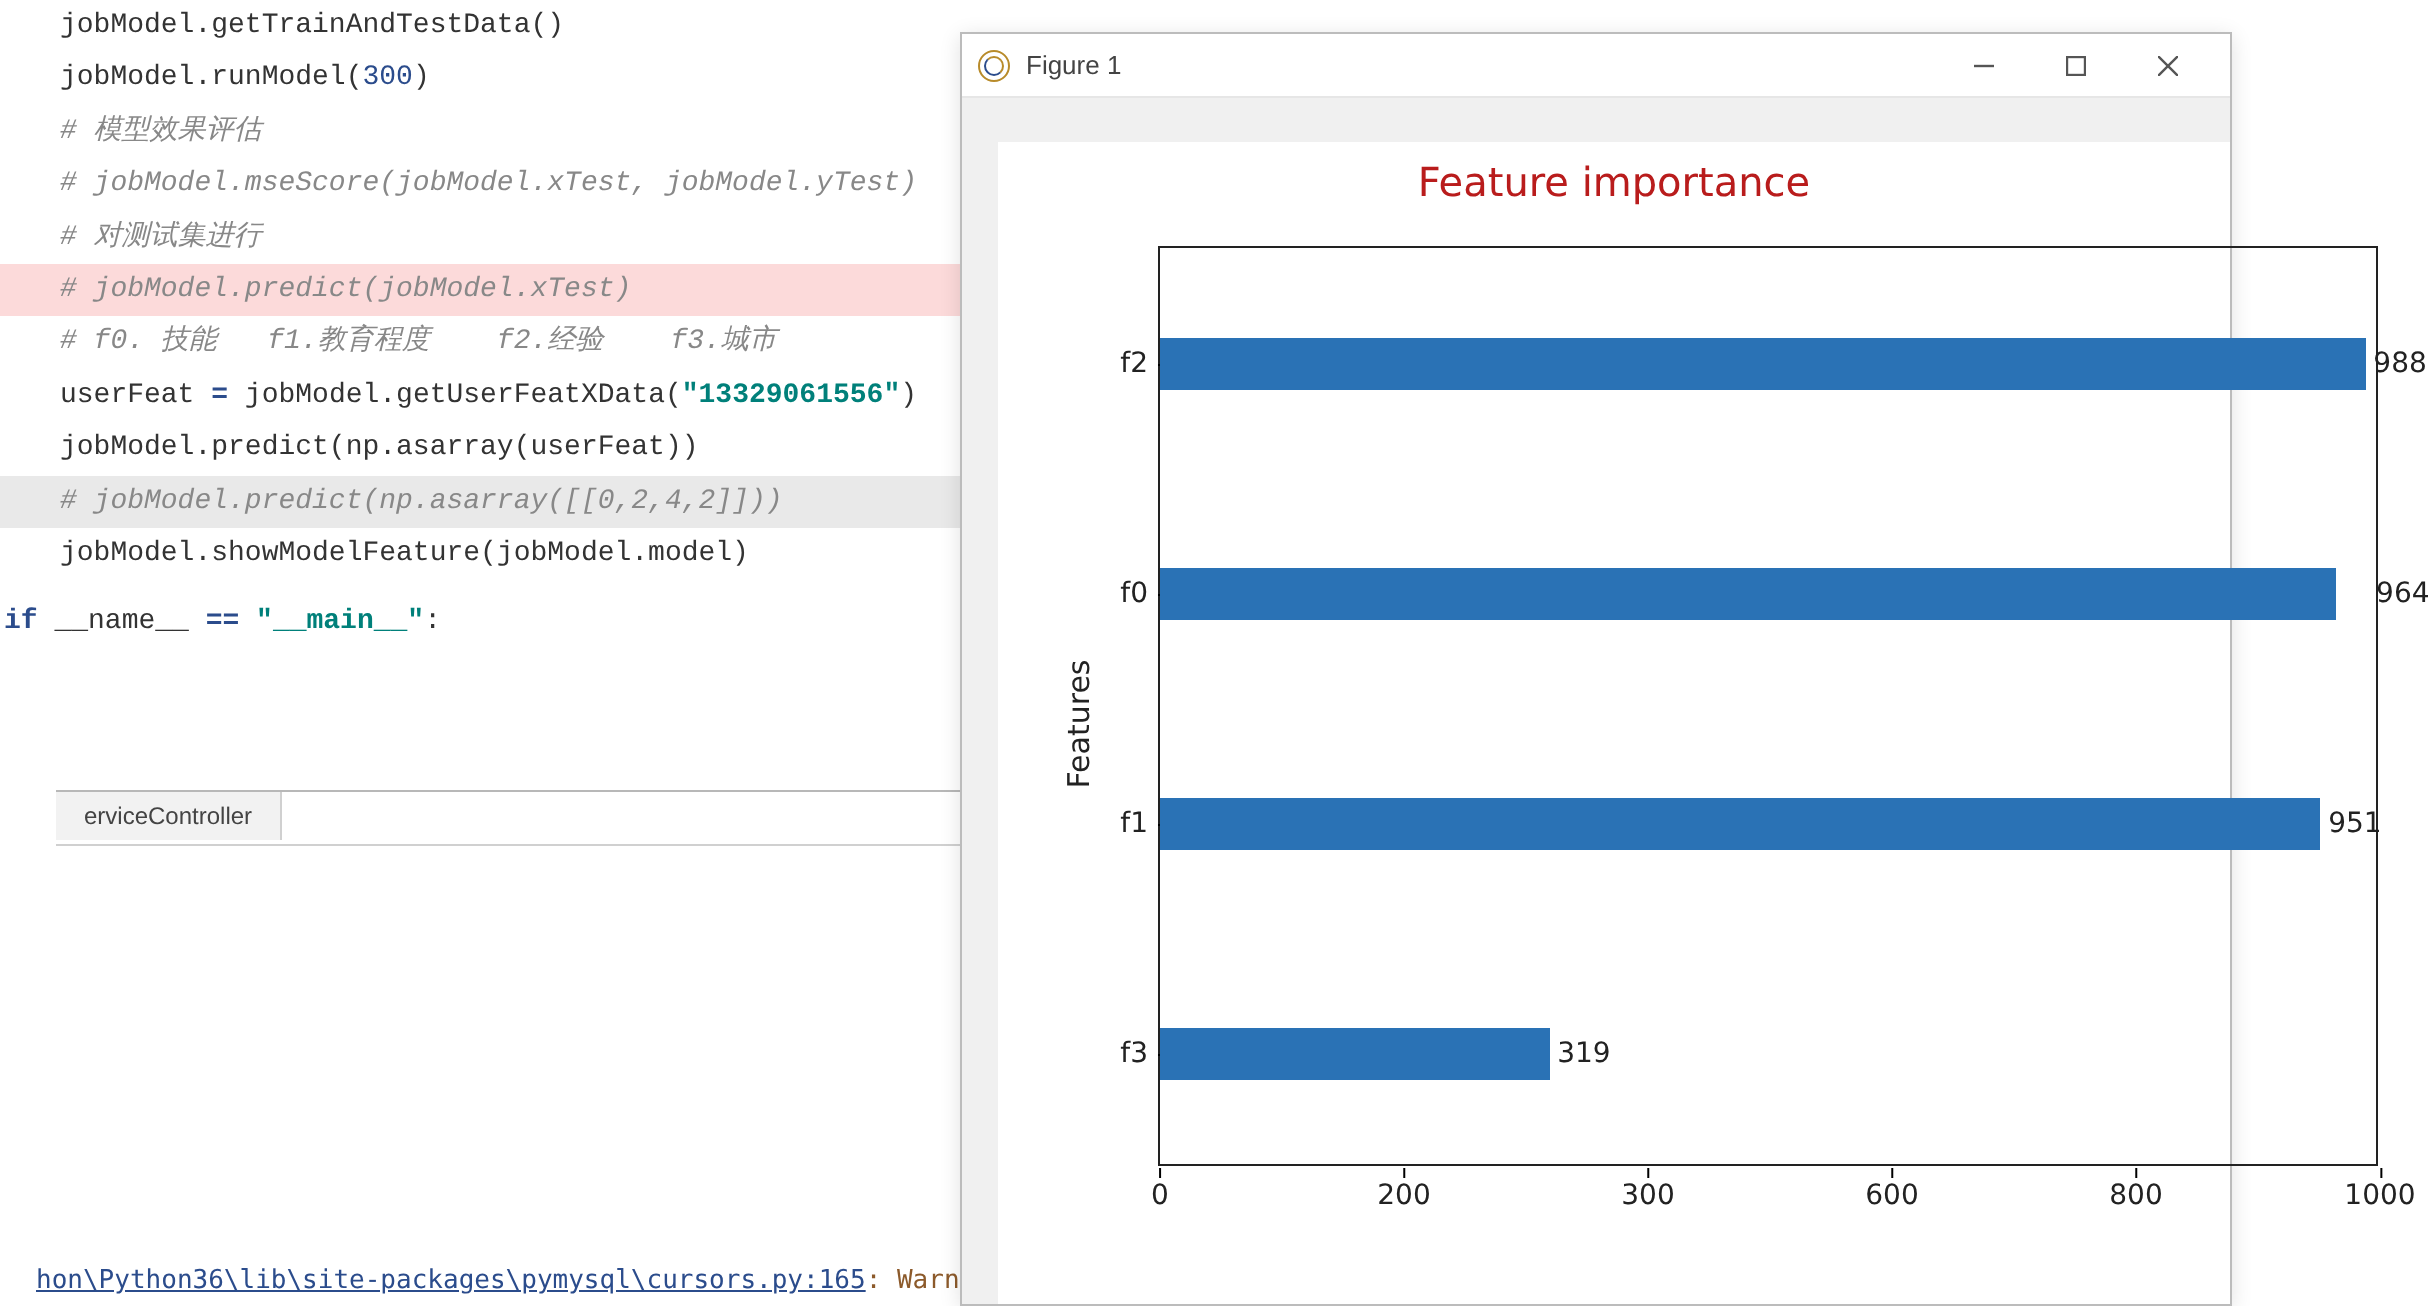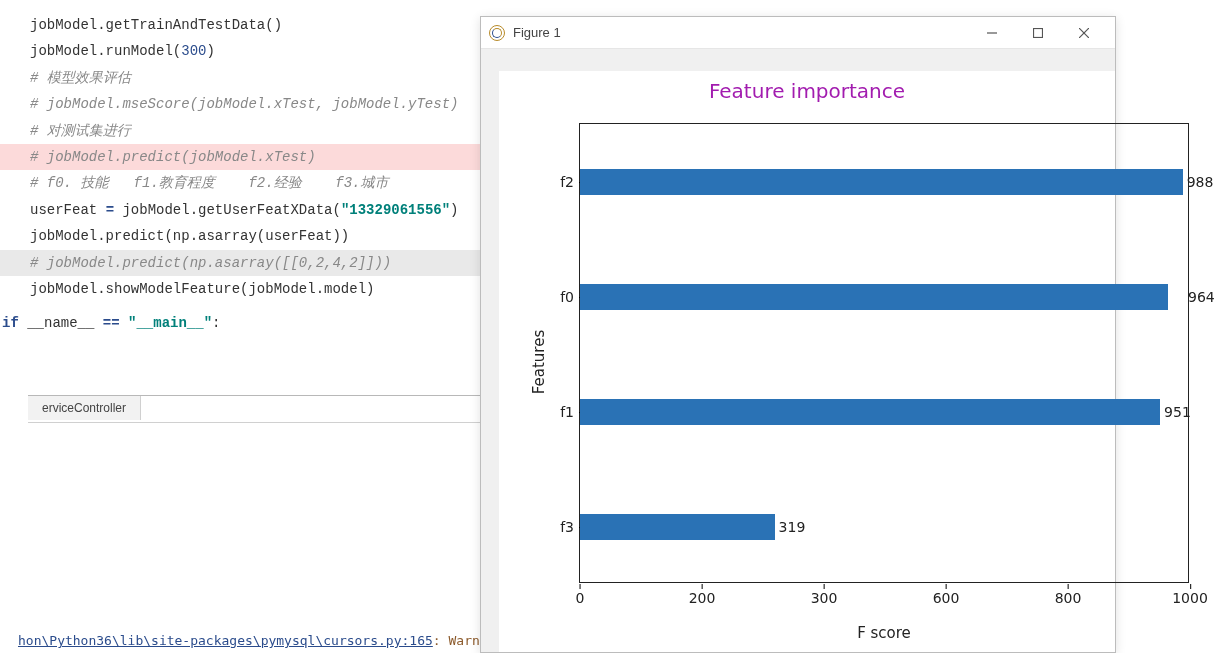--- a/index.html
+++ b/index.html
@@ -11,21 +11,21 @@
     height: 653px;
     overflow: hidden;
     position: relative;
   }
   .editor-pane {
     position: absolute;
     left: 0; top: 0;
     width: 480px;
     height: 653px;
     background: #fff;
-    padding-top: 12px;
+    padding-top: 0;
   }
   .code-line {
     padding: 2px 0 2px 30px;
     white-space: pre;
     color: #333;
     line-height: 1.6;
     font-family: "Consolas", "Courier New", monospace;
   }
   .comment { color: #888; font-style: italic; }
   .string  { color: #00807a; font-weight: bold; }
@@ -124,21 +124,21 @@
 
   .plot-area {
     position: absolute;
     left: 18px; right: 0; top: 54px; bottom: 0;
     background: #fff;
   }
   .plot-title {
     text-align: center;
     font-family: "DejaVu Sans", Arial, sans-serif;
     font-size: 20px;
-    color: #a21caf;
+    color: #b91c1c;
     padding: 8px 0 4px;
   }
   .axes {
     position: absolute;
     left: 80px;
     top: 52px;
     width: 610px;
     height: 460px;
     border: 1px solid #222;
   }
@@ -259,21 +259,20 @@
             <line x1="0" y1="0" x2="10" y2="10" stroke="#555" stroke-width="1.2"></line>
             <line x1="10" y1="0" x2="0" y2="10" stroke="#555" stroke-width="1.2"></line>
           </svg>
       </div>
     </div>
   </div>
 
   <div class="plot-area">
     <div class="plot-title">Feature importance</div>
     <div class="ylabel">Features</div>
-    <div class="xlabel">F score</div>
     <div class="axes" id="axes">
         <div class="xtick" style="left: 0px;">0</div>
         <div class="xtick" style="left: 122px;">200</div>
         <div class="xtick" style="left: 244px;">300</div>
         <div class="xtick" style="left: 366px;">600</div>
         <div class="xtick" style="left: 488px;">800</div>
         <div class="xtick" style="left: 610px;">1000</div>
         <div class="ytick" style="top: 57.5px;">f2</div>
         <div class="bar" style="left: 0px; top: 44.5px; width: 602.68px; background: rgb(42, 114, 181);"></div>
         <div class="bar-label" style="left: 606.68px; top: 57.5px;">988</div>

